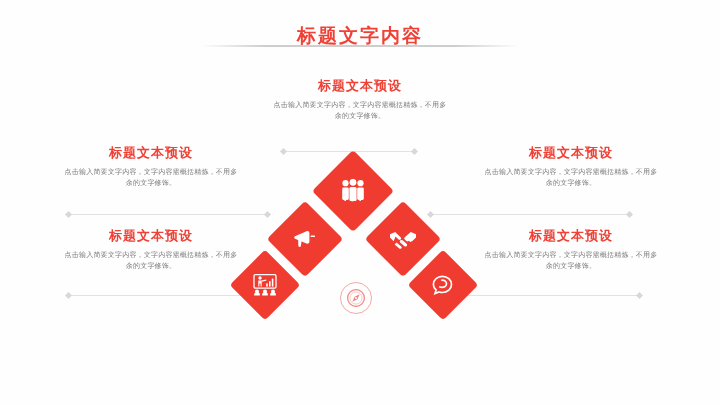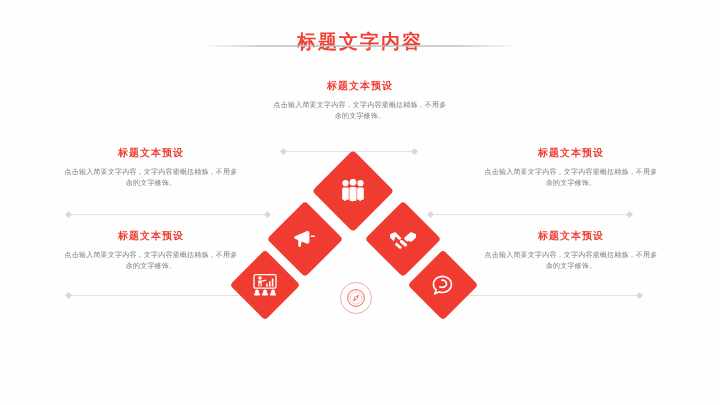--- a/index.html
+++ b/index.html
@@ -28,21 +28,21 @@
     left: 0;
     width: 720px;
     text-align: center;
   }
   .slide-title {
     font-size: 19px;
     font-weight: bold;
     color: #ef4136;
     letter-spacing: 2px;
     line-height: 24px;
-    margin: 12px;
+    margin: 6px;
   }
   .title-rule {
     position: absolute;
     top: 45px;
     left: 200px;
     width: 320px;
     height: 2px;
     background: linear-gradient(to right,
                 rgba(200,200,200,0) 0%,
                 rgba(190,190,190,0.75) 20%,
@@ -50,21 +50,21 @@
                 rgba(200,200,200,0) 100%);
   }
 
   
   .txt-block {
     position: absolute;
     width: 186px;
     text-align: center;
   }
   .txt-head {
-    font-size: 10px;
+    font-size: 13px;
     font-weight: bold;
     color: #ef4136;
     letter-spacing: 1px;
     line-height: 15px;
     margin: 0 0 6px 0;
   }
   .txt-body {
     font-size: 7px;
     color: #7b7b7b;
     line-height: 11px;

